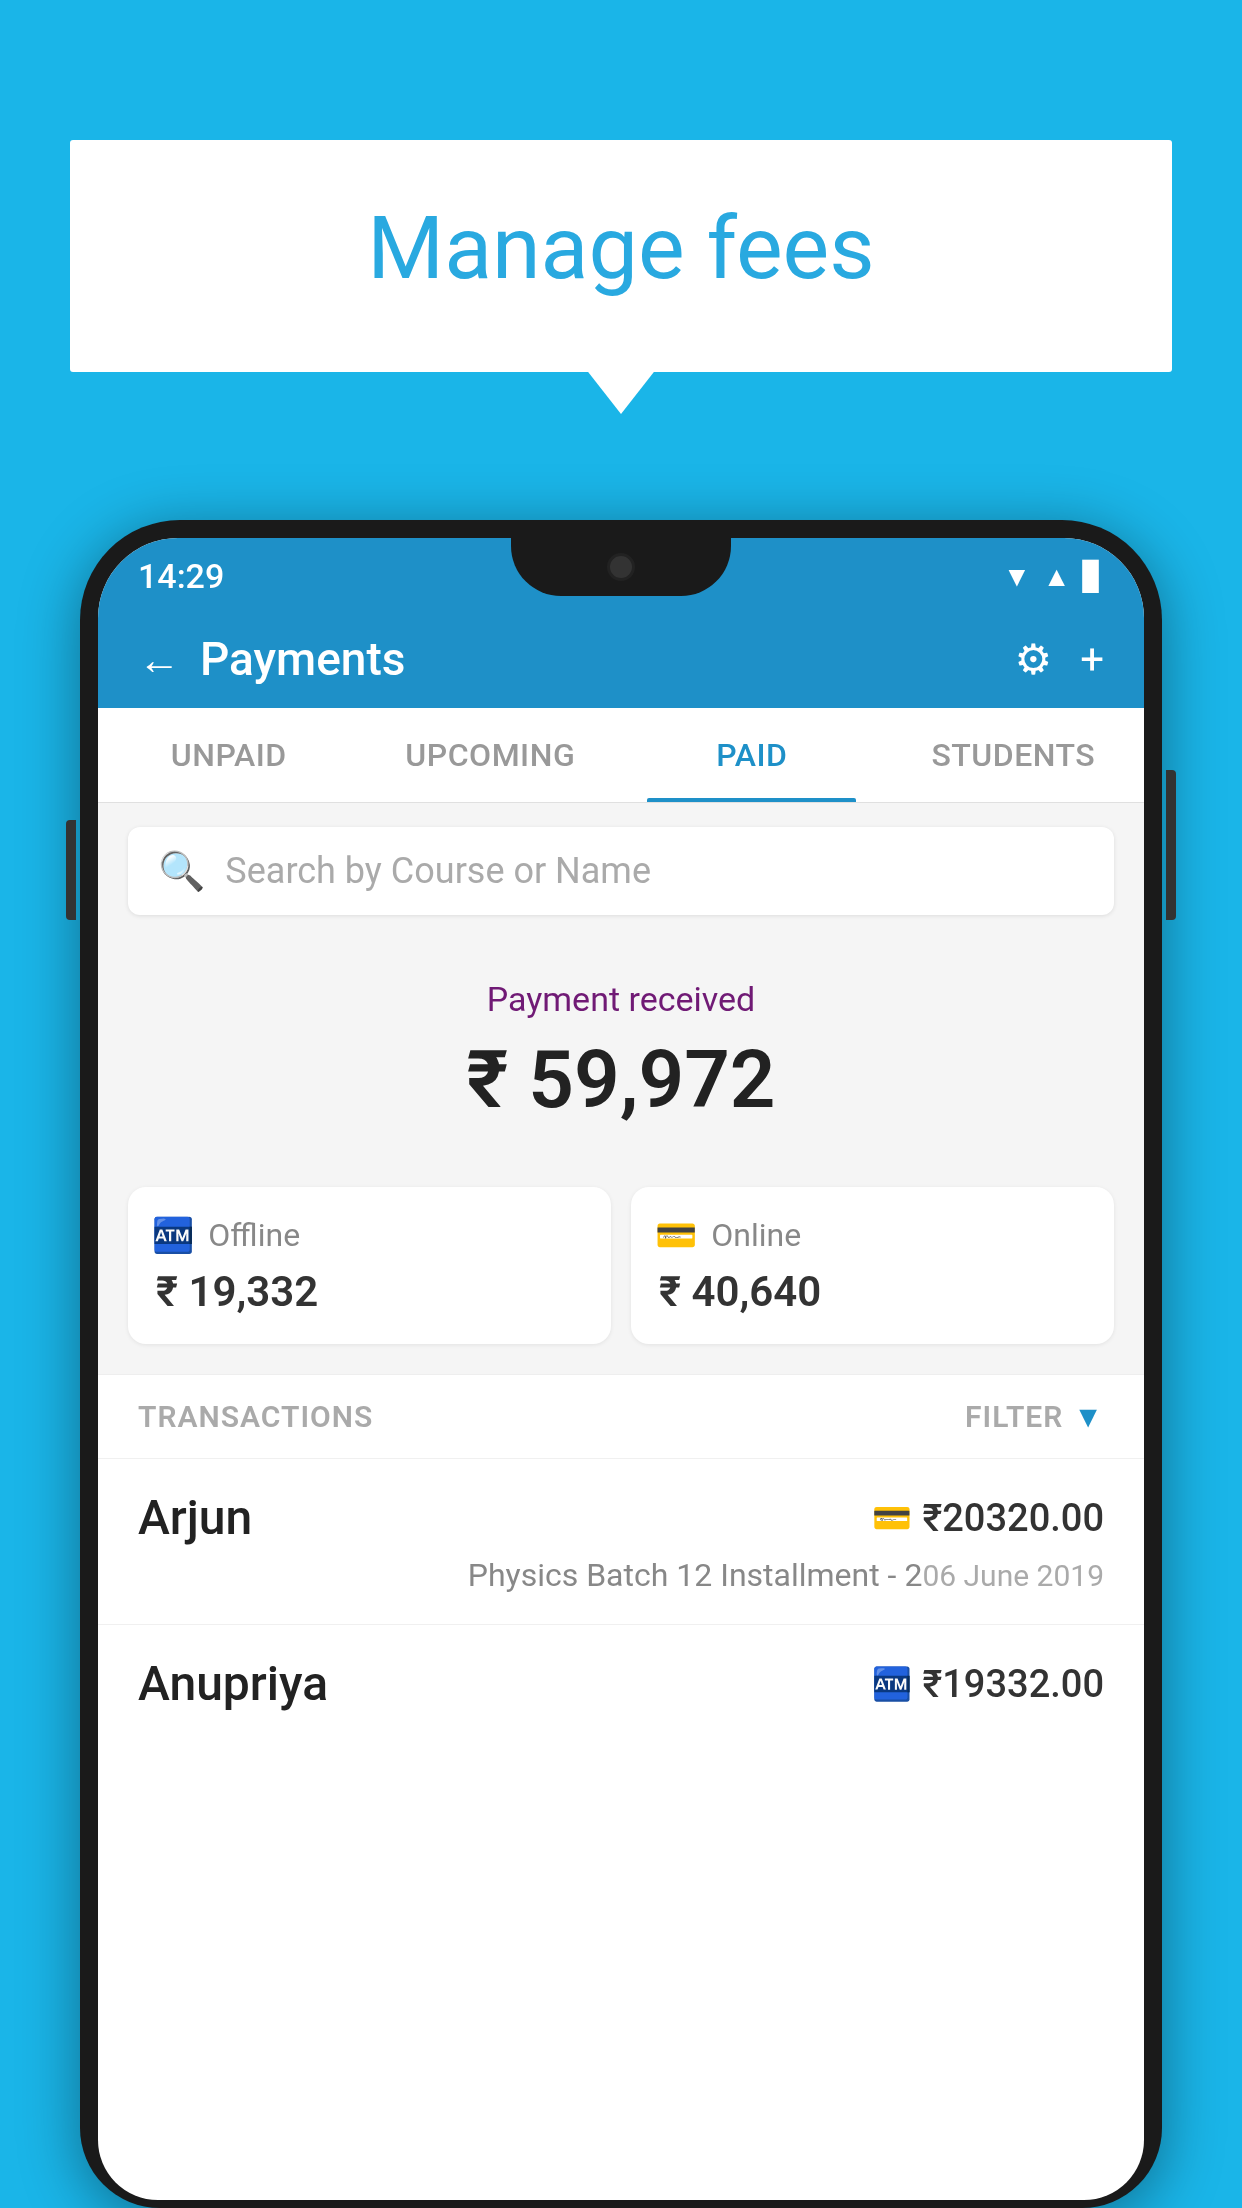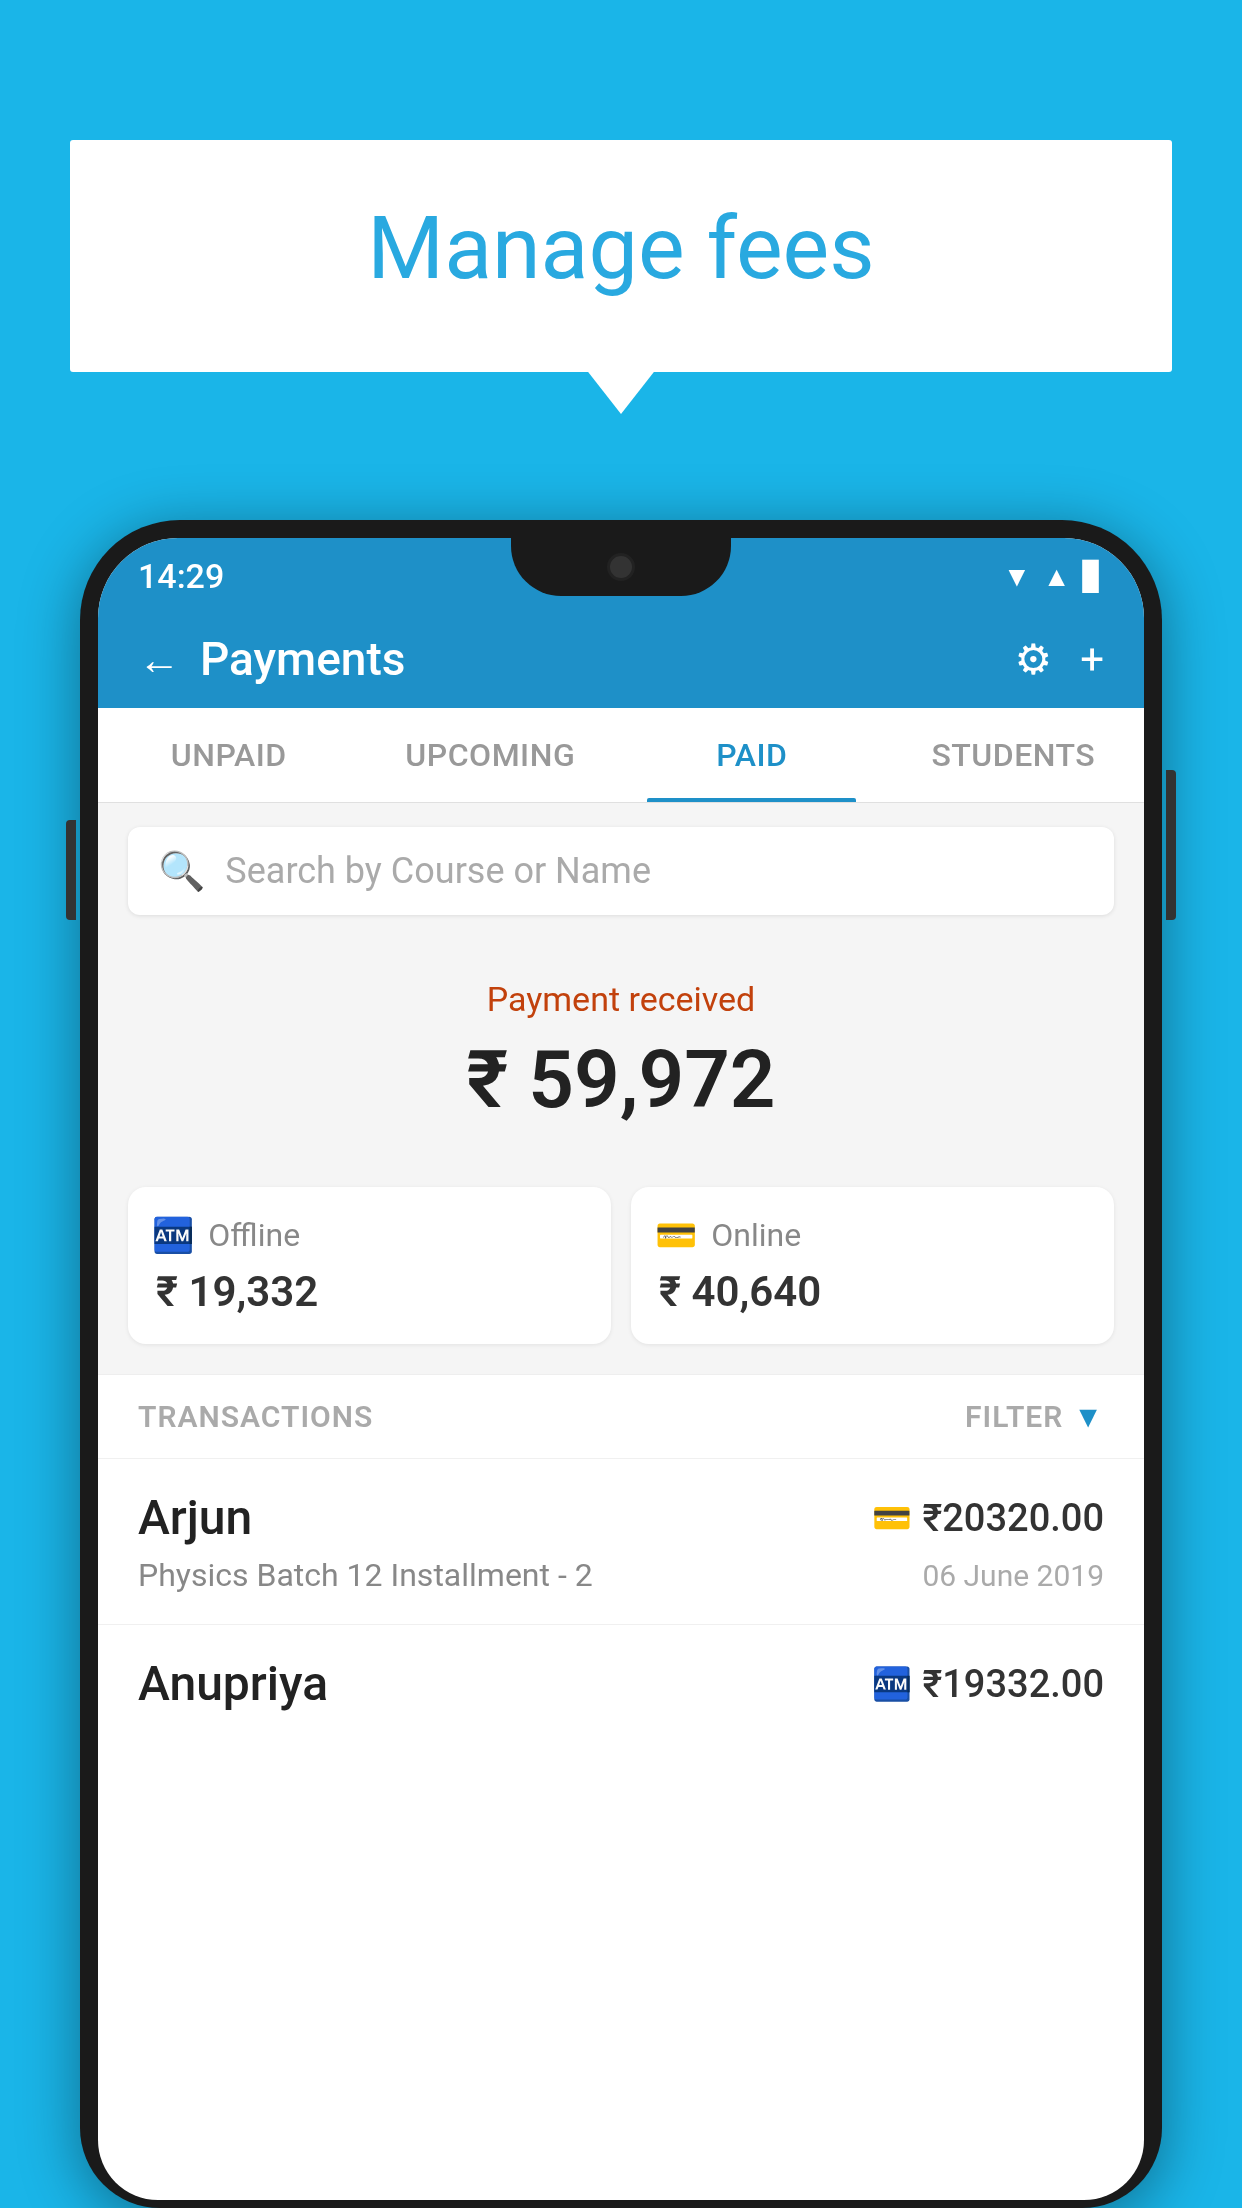--- a/index.html
+++ b/index.html
@@ -215,21 +215,21 @@
     }
 
     
     .payment-summary {
       background: #f5f5f5;
       padding: 40px 30px 30px;
       text-align: center;
     }
     .payment-received-label {
       font-size: 34px;
-      color: #c2410c;
+      color: #701a75;
       margin-bottom: 14px;
     }
     .payment-amount {
       font-size: 80px;
       font-weight: 600;
       color: #222;
       margin-bottom: 30px;
     }
 
     
@@ -318,21 +318,21 @@
     .transaction-amount {
       font-size: 38px;
       color: #333;
       font-weight: 500;
       display: flex;
       align-items: center;
       gap: 10px;
     }
     .transaction-row-bottom {
       display: flex;
-      justify-content: space-between;
+      justify-content: flex-end;
       align-items: center;
     }
     .transaction-course {
       font-size: 32px;
       color: #888;
     }
     .transaction-date {
       font-size: 30px;
       color: #aaa;
     }

